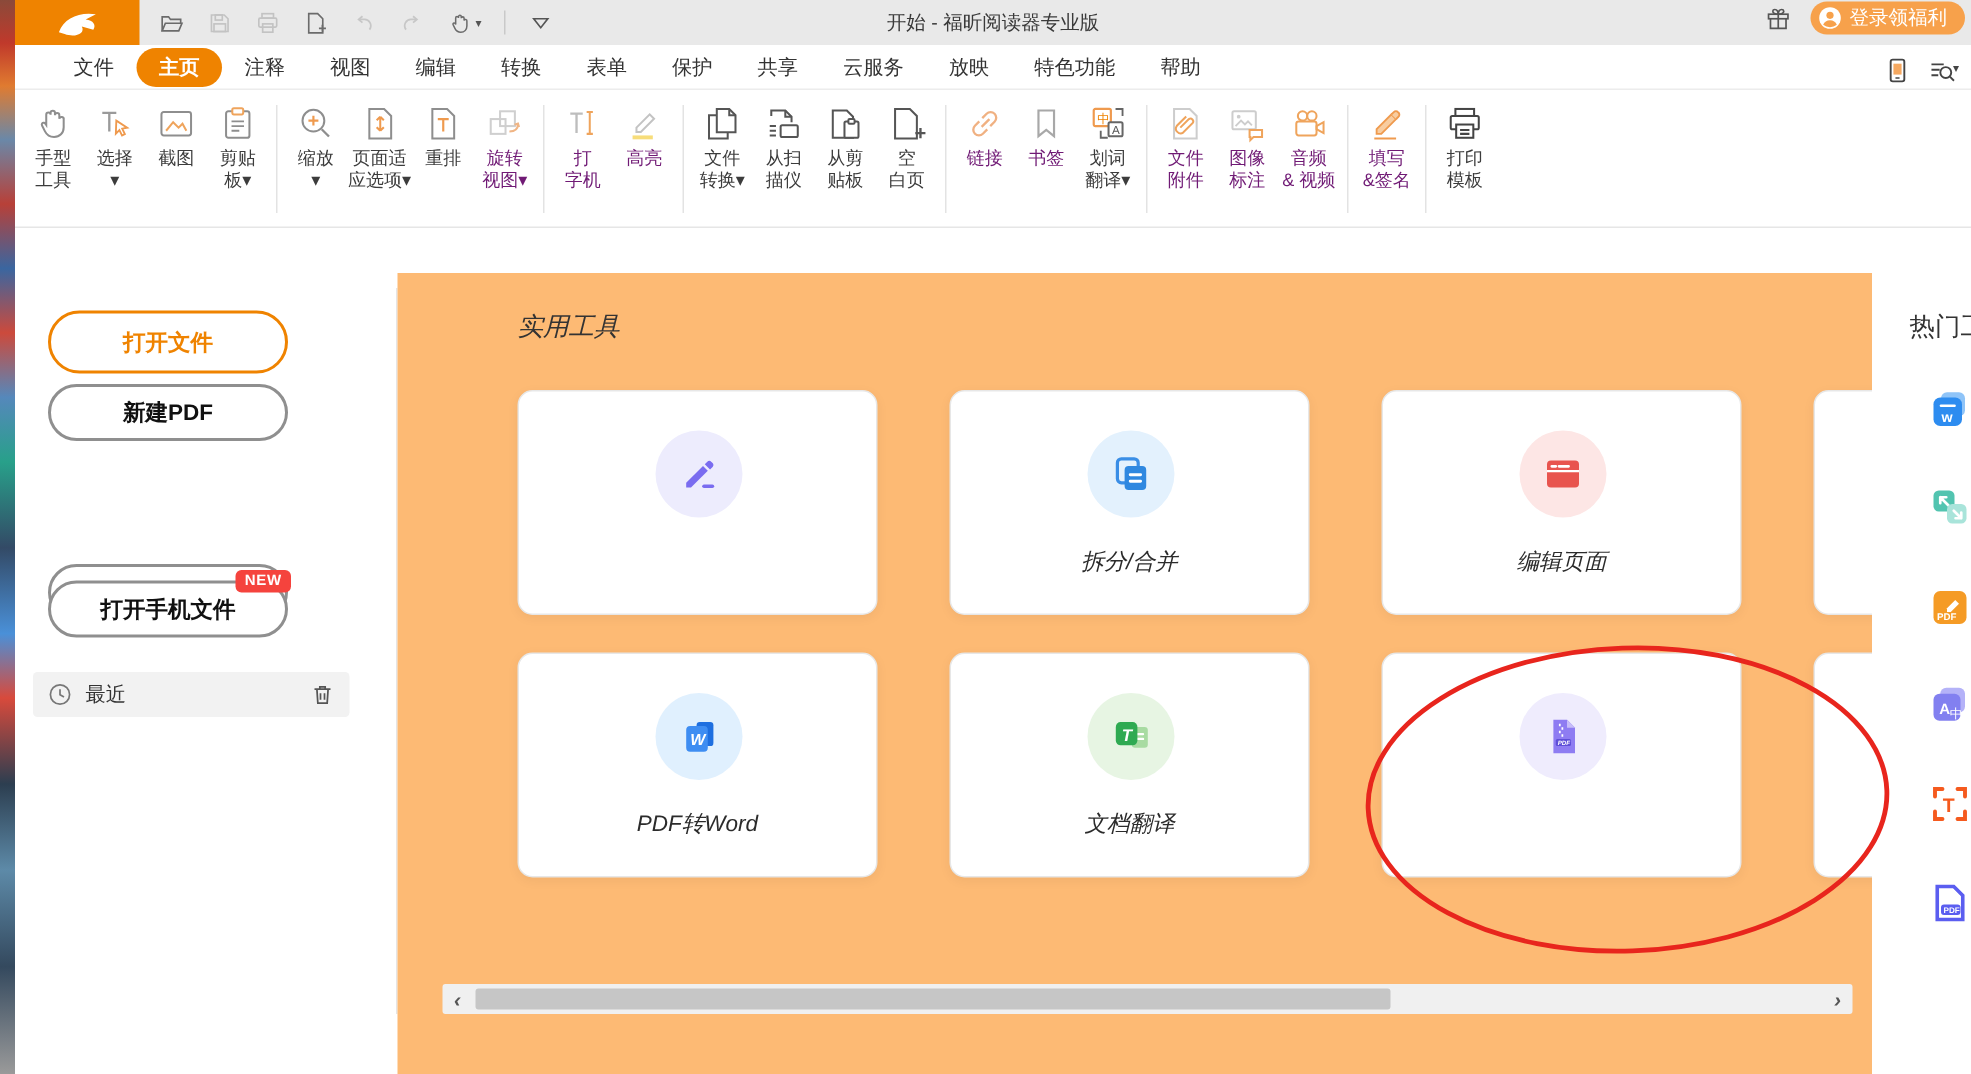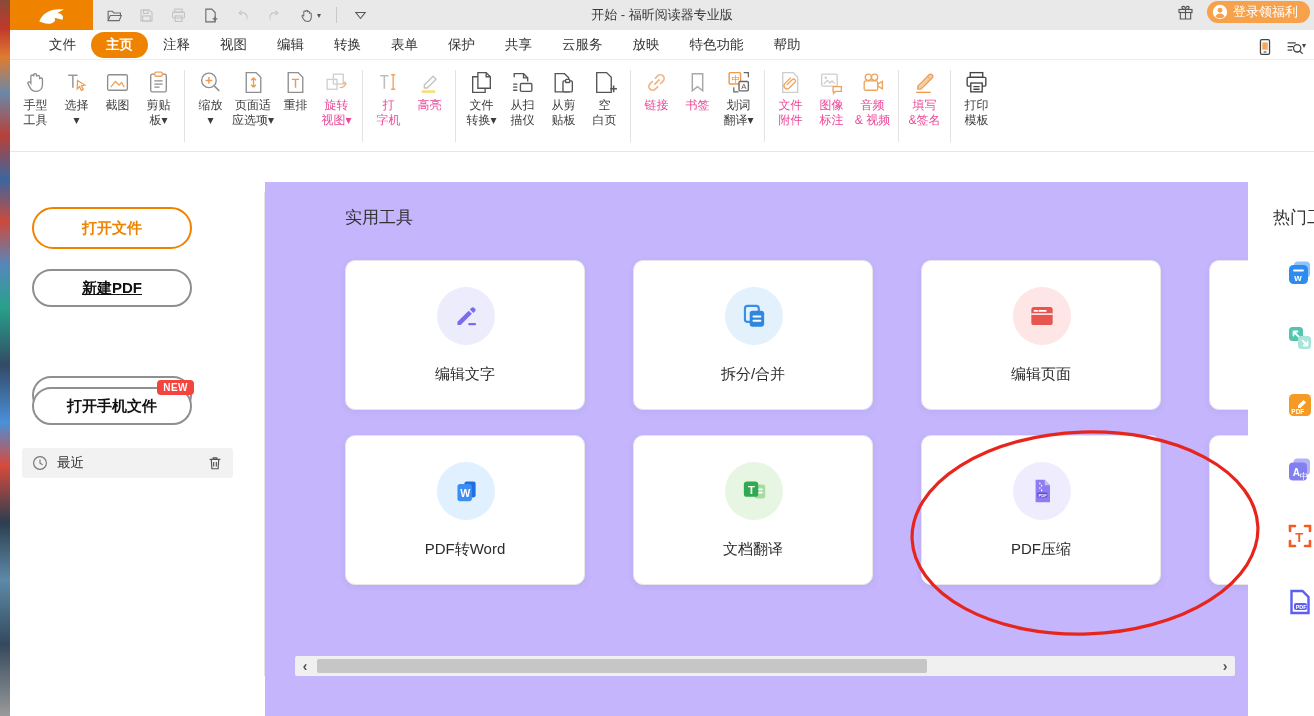--- a/index.html
+++ b/index.html
@@ -35,21 +35,21 @@
   .menu-right{position:absolute;right:8px;top:0;height:30px;display:flex;align-items:center;gap:12px;}
   .menu-right .icn svg{width:20px;height:20px;display:block;}
   .menu-right .caret{font-size:8px;color:#444;margin-left:1px;}
 
   
   .ribbon{position:absolute;top:60px;left:0;width:100%;height:92px;background:#fff;border-bottom:1px solid #e6e6e6;display:flex;align-items:flex-start;padding:9px 0 0 5px;}
   .rib-group{display:flex;align-items:flex-start;}
   .rib-item{display:flex;flex-direction:column;align-items:center;min-width:41px;padding:0 1px;cursor:pointer;}
   .rib-item .icn svg{width:27px;height:27px;display:block;}
   .rib-label{margin-top:2px;font-size:12px;line-height:15px;color:#3c3c3c;text-align:center;white-space:nowrap;}
-  .rib-item.disabled .rib-label{color:#ec4899;}
+  .rib-item.disabled .rib-label{color:#701a75;}
   .rib-sep{width:1px;height:72px;background:#e3e3e3;margin:1px 5px 0 5px;flex:none;}
 
   
   .tabbar{position:absolute;top:152px;left:0;width:100%;height:30px;background:#fdfdfd;border-bottom:1px solid #e2e2e2;}
   .tab-eraser{position:absolute;left:6px;top:5px;cursor:pointer;}
   .tab-eraser svg{width:20px;height:20px;display:block;}
   .doc-tab{position:absolute;left:30px;top:0;width:166px;height:30px;background:#fff;border:1px solid #dcdcdc;border-bottom:1px solid #fff;border-radius:3px 3px 0 0;display:flex;align-items:center;padding:0 10px;z-index:2;cursor:pointer;}
   .tab-title{color:#ef8300;font-size:13px;flex:1;}
   .tab-close{color:#999;font-size:12px;cursor:pointer;padding:0 2px;}
   .tab-add{position:absolute;left:212px;top:2px;font-size:18px;color:#222;font-weight:bold;cursor:pointer;padding:0 4px;}
@@ -58,21 +58,21 @@
   .sidebar{position:absolute;left:0;top:182px;width:206px;height:534px;background:#fff;padding-left:40px;}
   .side-sep{position:absolute;left:254px;top:192px;width:1px;height:484px;background:#e5e5e5;}
   .side-btn{position:absolute;left:22px;width:160px;border-radius:21px;background:#fff;display:flex;align-items:center;justify-content:center;font-weight:bold;font-size:15px;cursor:pointer;border:2px solid #8f8f8f;color:#111;}
   .side-btn.primary{border-color:#ef8300;color:#ef8300;}
   .side-badge{position:absolute;top:-9px;right:-4px;background:#f5433d;color:#fff;font-size:10px;font-weight:bold;padding:2px 6px;border-radius:4px;letter-spacing:.5px;}
   .recent-row{position:absolute;left:12px;top:266px;width:211px;height:30px;background:#f2f2f2;border-radius:3px;display:flex;align-items:center;padding:0 10px;gap:9px;cursor:pointer;}
   .recent-row .icn svg{width:16px;height:16px;display:block;}
   .recent-label{font-size:13.5px;color:#333;flex:1;}
 
   
-  .main{position:absolute;left:255px;top:182px;width:983px;height:534px;overflow:hidden;background:#c4b5fd;}
+  .main{position:absolute;left:255px;top:182px;width:983px;height:534px;overflow:hidden;background:#fdba74;font-style:italic;}
   .section-title{position:absolute;left:80px;top:24px;font-size:17px;color:#333;font-weight:normal;margin:0;}
   .card{position:absolute;width:240px;height:150px;background:#fff;border:1px solid #e7e7e7;border-radius:10px;box-shadow:0 2px 8px rgba(0,0,0,0.05);cursor:pointer;}
   .card-circle{position:absolute;left:91px;top:26px;width:58px;height:58px;border-radius:50%;display:flex;align-items:center;justify-content:center;}
   .card-circle svg{width:32px;height:32px;display:block;}
   .card-label{position:absolute;left:0;right:0;bottom:25px;text-align:center;font-size:15px;color:#2b2b2b;}
 
   .hscroll{position:absolute;left:30px;top:474px;width:940px;height:20px;background:#f0f0f0;border-radius:2px;}
   .hs-arrow{position:absolute;top:0;width:20px;height:20px;line-height:20px;text-align:center;color:#555;font-size:14px;font-weight:bold;cursor:pointer;}
   .hs-arrow.left{left:0;} .hs-arrow.right{right:0;}
   .hs-thumb{position:absolute;left:22px;top:3px;width:610px;height:14px;background:#c6c6c6;border-radius:2px;cursor:grab;}
@@ -556,21 +556,21 @@
             <div>模板</div>
           </div>
         </div>
       </div>
     </div>
 
 
   <div class="sidebar">
     <div id="side-buttons">
         <div class="side-btn primary" style="top: 25px; height: 42px;">打开文件</div>
-        <div class="side-btn" style="top: 87px; height: 38px; text-decoration: underline;">新建PDF</div>
+        <div class="side-btn" style="top: 74px; height: 38px;">新建PDF</div>
         <div class="side-btn" style="top: 146px; height: 38px; margin-top: 48px;">扫描仪创建</div>
         <div class="side-btn" style="top: 205px; height: 38px;">打开手机文件<span class="side-badge">NEW</span></div>
       </div>
     <div class="recent-row">
       <span class="icn">
           <svg viewBox="0 0 18 18">
             <circle cx="9" cy="9" r="7.2" fill="none" stroke="#777" stroke-width="1.3"></circle>
             <path d="M9 5v4.2l3 1.7" fill="none" stroke="#777" stroke-width="1.3"></path>
           </svg>
         </span>
@@ -595,21 +595,20 @@
             <span class="icn">
               <svg viewBox="0 0 30 30">
                 <g fill="#7a6cf0">
                   <path d="M7 20.5L17.5 10l3 3L10 23.5H7z"></path>
                   <path d="M18.6 8.9l1.6-1.6c.7-.7 1.8-.7 2.4 0l.9.9c.7.7.7 1.8 0 2.4l-1.6 1.6z"></path>
                   <rect x="17" y="21.5" width="7.5" height="2.2" rx="1.1"></rect>
                 </g>
               </svg>
             </span>
           </div>
-          <div class="card-label">编辑文字</div>
         </div>
         <div class="card" style="left: 368px; top: 78px;">
           <div class="card-circle" style="background: rgb(227, 241, 253);">
             <span class="icn">
               <svg viewBox="0 0 30 30">
                 <rect x="6.5" y="5.5" width="13" height="15" rx="2.5" fill="none" stroke="#3a8ee6" stroke-width="2"></rect>
                 <rect x="11" y="10" width="13.5" height="15" rx="2.5" fill="#2f88e0"></rect>
                 <path d="M14.5 15.5h6.5M14.5 19.5h6.5" stroke="#fff" stroke-width="1.8" stroke-linecap="round"></path>
               </svg>
             </span>
@@ -660,21 +659,20 @@
                 <path d="M9 4.5h8.5l5 5V25.5H9z" fill="#8e7cf2"></path>
                 <path d="M17.5 4.5v5h5z" fill="#c7bdf9"></path>
                 <g stroke="#fff" stroke-width="1.1">
                   <path d="M13 7v1.6M14.6 9.2v1.6M13 11.4v1.6M14.6 13.6v1.6"></path>
                 </g>
                 <rect x="10.5" y="16.5" width="9.5" height="4.5" rx="1" fill="#5f4fd8"></rect>
                 <text x="11.7" y="20.2" font-size="3.9" fill="#fff" font-weight="bold" font-family="sans-serif">PDF</text>
               </svg>
             </span>
           </div>
-          <div class="card-label">PDF压缩</div>
         </div>
         <div class="card" style="left: 944px; top: 78px;"></div>
         <div class="card" style="left: 944px; top: 253px;"></div>
       </div>
     <div class="hscroll">
       <span class="hs-arrow left">‹</span>
       <div class="hs-thumb"></div>
       <span class="hs-arrow right">›</span>
     </div>
   </div>

